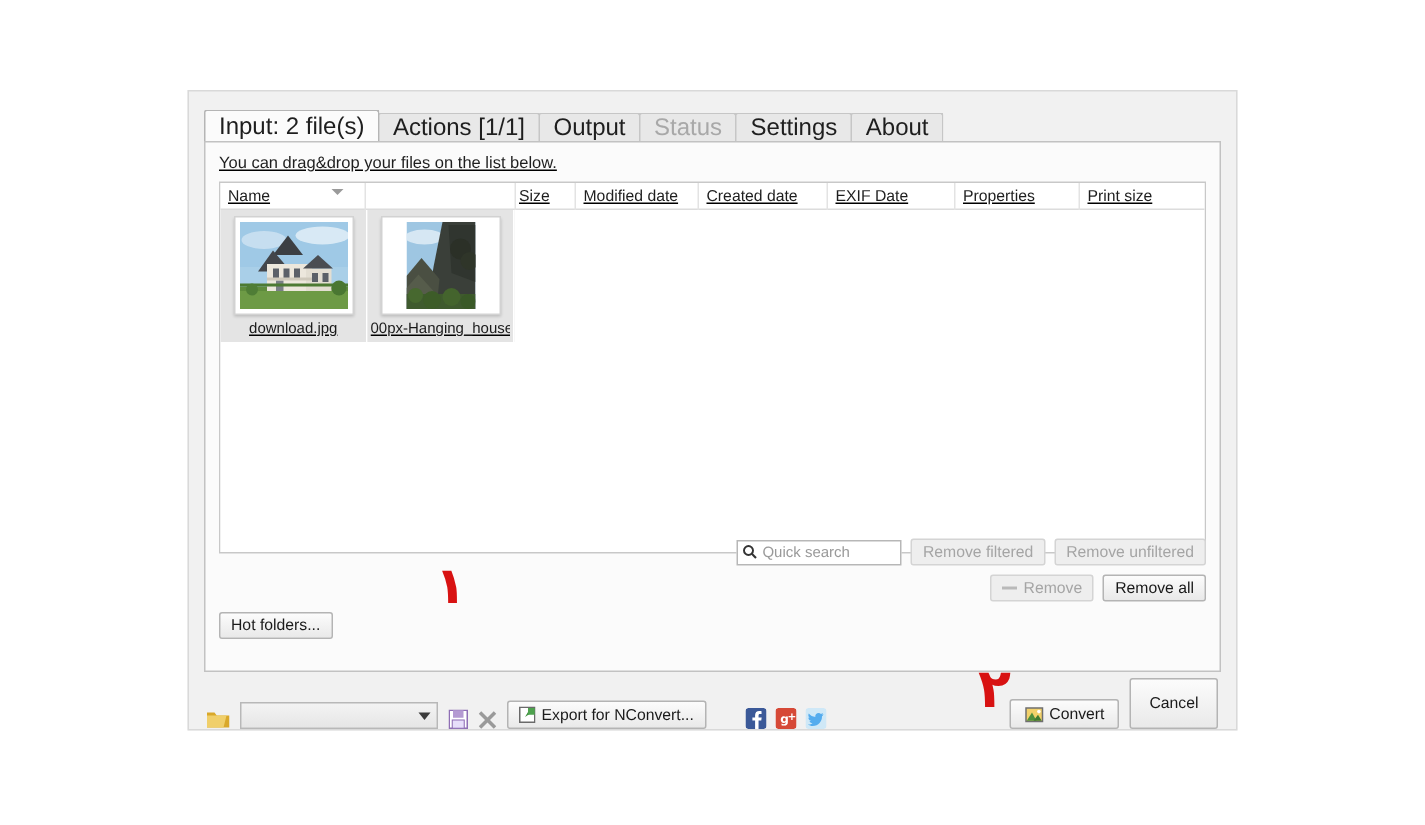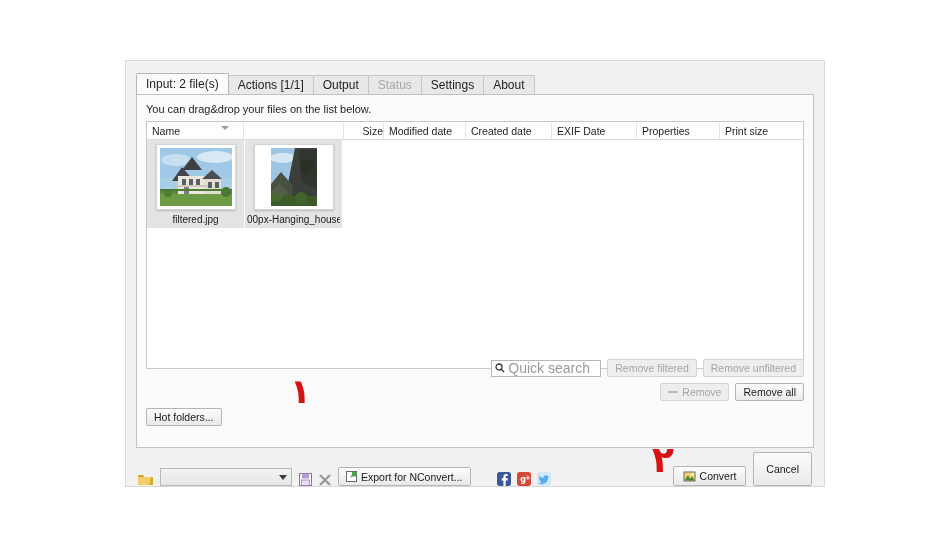--- a/index.html
+++ b/index.html
@@ -31,21 +31,21 @@
   .tabstrip {
     height: 22px;
     position: relative;
     margin: 11px 0 0 10px;
     display: flex;
     align-items: flex-end;
   }
   .tab {
     height: 19px;
     padding: 0 9px;
-    font-size: 12px;
+    font-size: 16px;
     color: #1e1e1e;
     line-height: 19px;
     background: #e8e8e8;
     border: 1px solid #c6c6c6;
     border-bottom: none;
     margin-right: -1px;
     white-space: nowrap;
     border-top-left-radius: 2px;
     border-top-right-radius: 2px;
   }
@@ -60,20 +60,21 @@
   .tab.disabled { color: #a8a8a8; }
 
   
   .panel {
     background: #fbfbfb;
     border: 1px solid #c2c2c2;
     margin: 0 10px 0 10px;
     flex: 1;
     position: relative;
     padding: 0;
+    text-decoration: underline;
   }
   .hint {
     font-size: 11px;
     color: #1e1e1e;
     padding: 8px 0 6px 9px;
   }
 
   
   .listwrap {
     margin: 0 9px;
@@ -94,21 +95,21 @@
     font-size: 10.5px;
     color: #1e1e1e;
     height: 18px;
     line-height: 18px;
     border-right: 1px solid #e3e3e3;
     padding-left: 5px;
     overflow: hidden;
     white-space: nowrap;
     position: relative;
   }
-  .hdr.num { text-align: right; padding-right: 0; padding-left: 2px; }
+  .hdr.num { text-align: left; padding-right: 0; padding-left: 2px; }
   .sortcaret {
     position: absolute;
     right: 14px; top: 4px;
     width: 0; height: 0;
     border-left: 4px solid transparent;
     border-right: 4px solid transparent;
     border-top: 4px solid #9a9a9a;
   }
   .listbody {
     flex: 1;
@@ -157,21 +158,21 @@
     gap: 6px;
   }
   .searchbox {
     width: 110px; height: 17px;
     border: 1px solid #b7b7b7;
     background: #ffffff;
     display: flex; align-items: center;
     padding-left: 3px;
     gap: 3px;
   }
-  .searchbox .ph { font-size: 14px; color: #9a9a9a; }
+  .searchbox .ph { font-size: 10px; color: #9a9a9a; }
   .btn {
     font-size: 10.5px;
     color: #1a1a1a;
     height: 18px;
     line-height: 16px;
     padding: 0 7px;
     background: linear-gradient(#fcfcfc,#e9e9e9);
     border: 1px solid #b4b4b4;
     border-radius: 2px;
     white-space: nowrap;
@@ -296,21 +297,21 @@
                   <rect x="36" y="31" width="4" height="7" fill="#5b6068"></rect>
                   <rect x="48" y="34" width="4" height="6" fill="#5b6068"></rect>
                   <rect x="55" y="34" width="4" height="6" fill="#5b6068"></rect>
                   <rect x="24" y="39" width="5" height="7" fill="#7a7f86"></rect>
                   <rect x="18" y="37" width="30" height="2" fill="#cfc9bb"></rect>
                   <rect x="0" y="41" width="72" height="2" fill="#4d7a33"></rect>
                   <circle cx="8" cy="45" r="4" fill="#4f7d36"></circle>
                   <circle cx="66" cy="44" r="5" fill="#4a7732"></circle>
                 </svg>
               </div>
-              <div class="thumbname">filtered.jpg</div>
+              <div class="thumbname">download.jpg</div>
             </div>
 
             <div class="thumbcell">
               <div class="thumbframe">
                 <svg class="img" width="46" height="58" viewBox="0 0 46 58">
                   <rect x="0" y="0" width="46" height="58" fill="#9ec6e2"></rect>
                   <ellipse cx="12" cy="10" rx="13" ry="5" fill="#dceaf5" opacity=".9"></ellipse>
                   <polygon points="24,0 46,0 46,58 14,58 18,30" fill="#3a3f39"></polygon>
                   <polygon points="28,2 46,2 46,40 30,34" fill="#30352f"></polygon>
                   <polygon points="0,36 10,24 22,38 20,58 0,58" fill="#4a4f42"></polygon>

